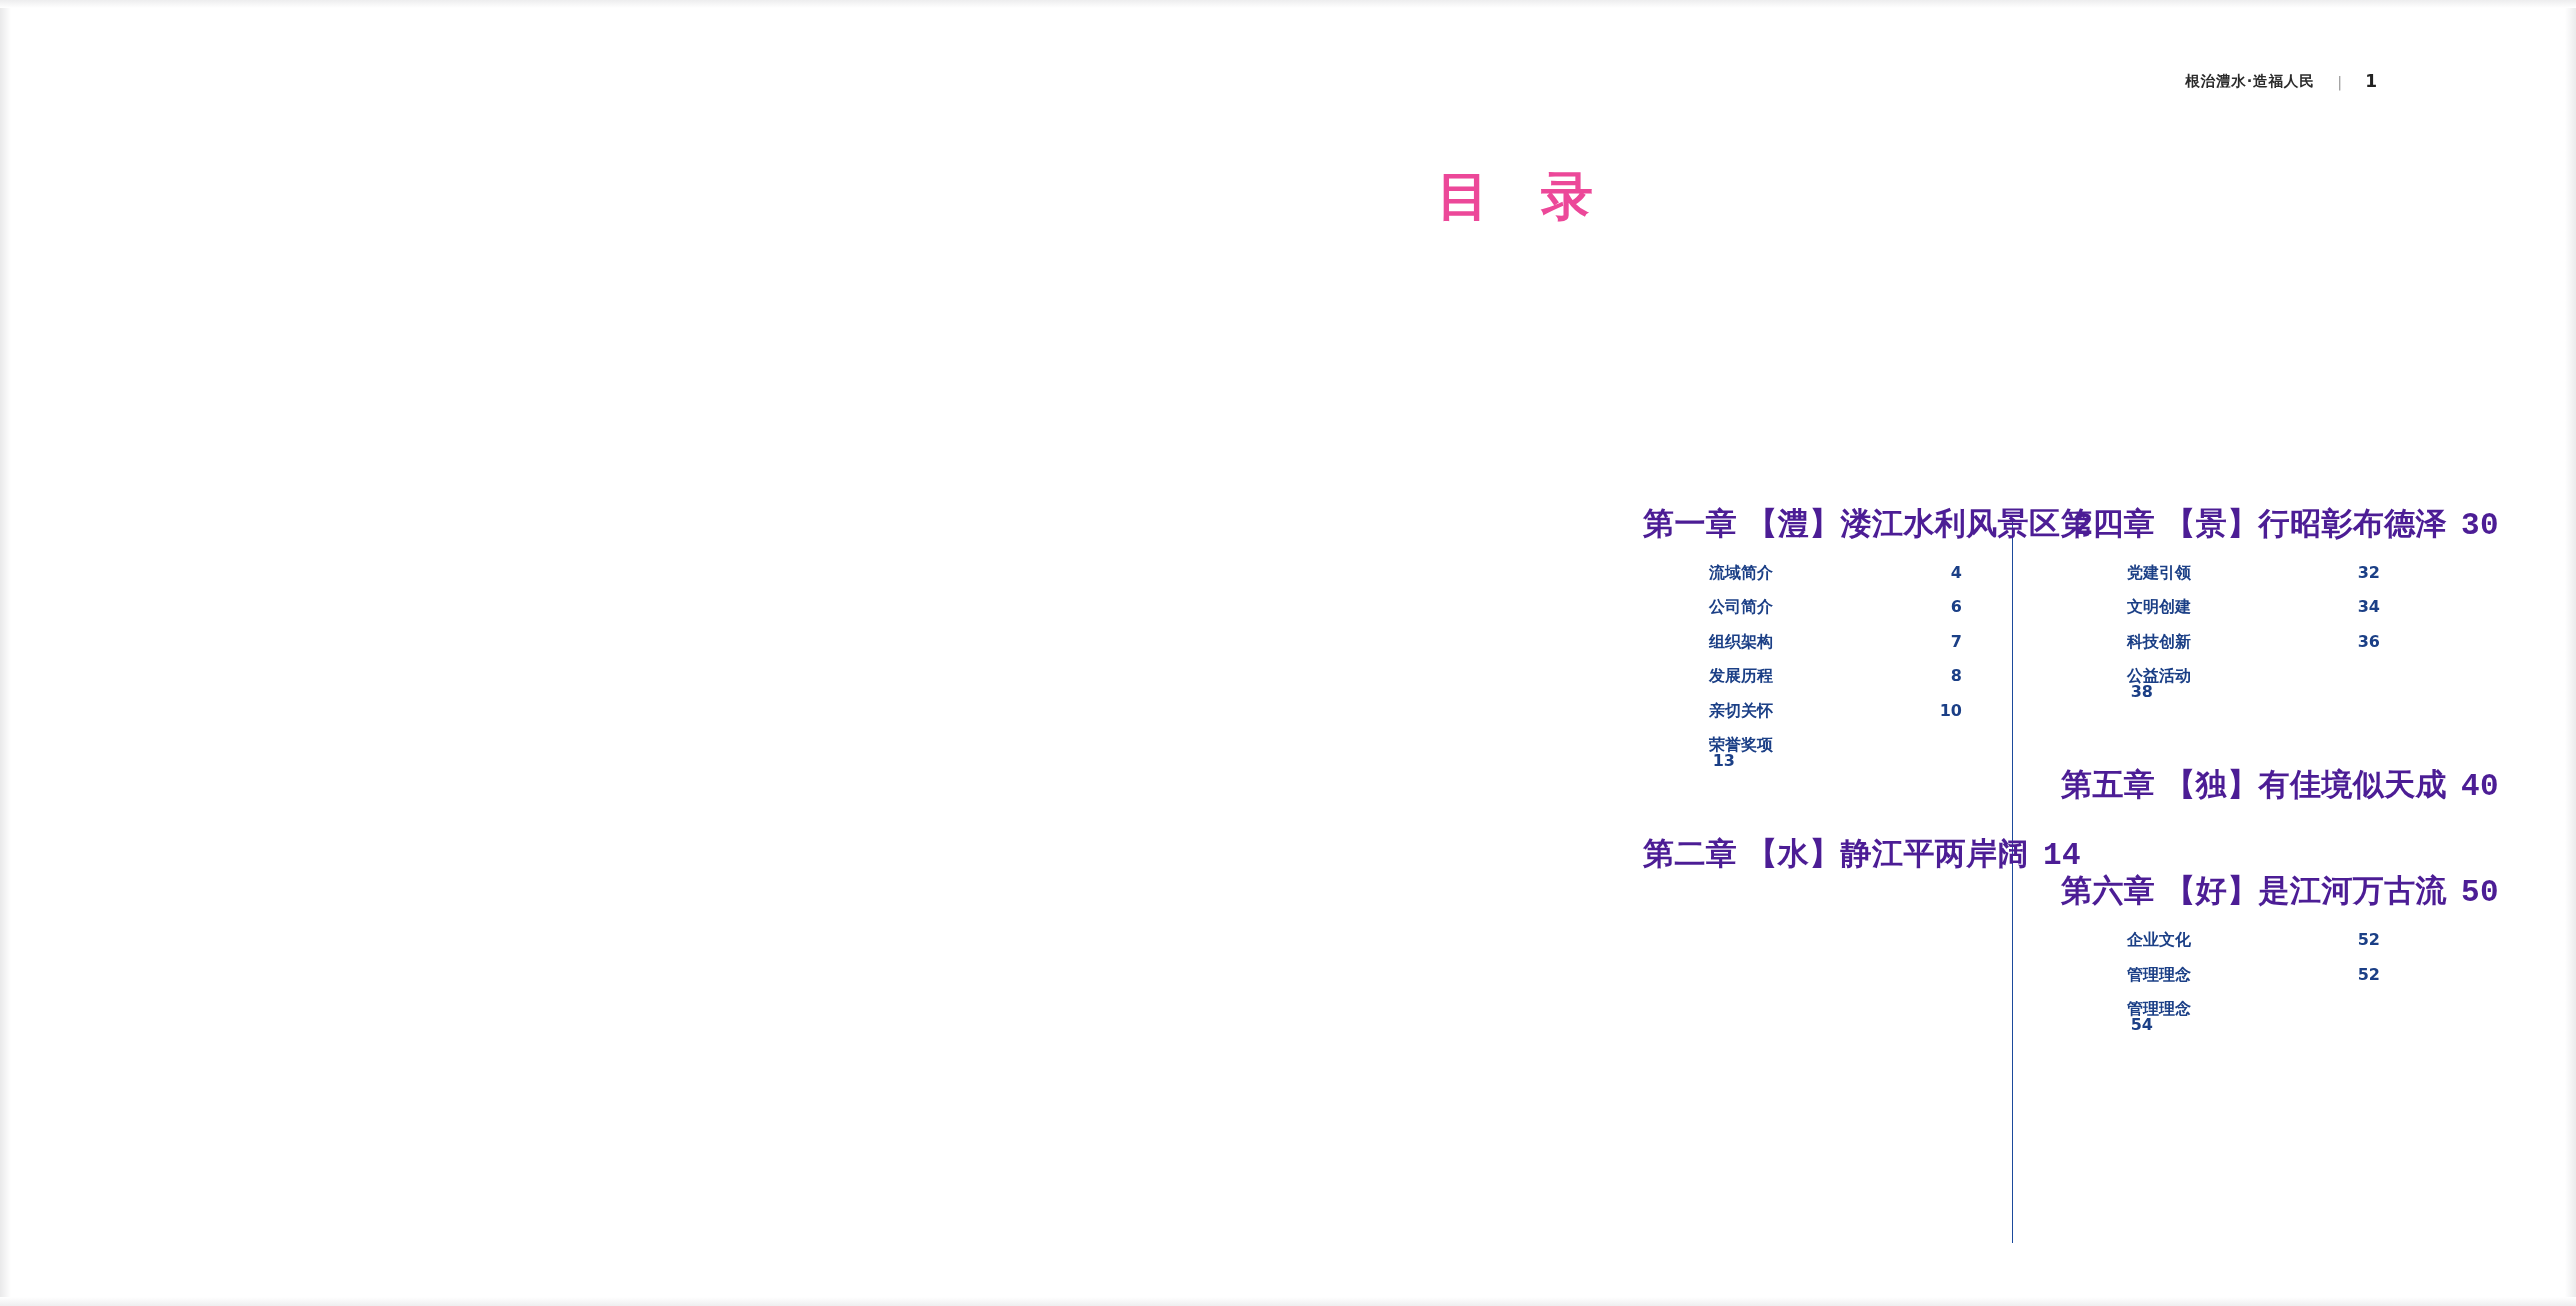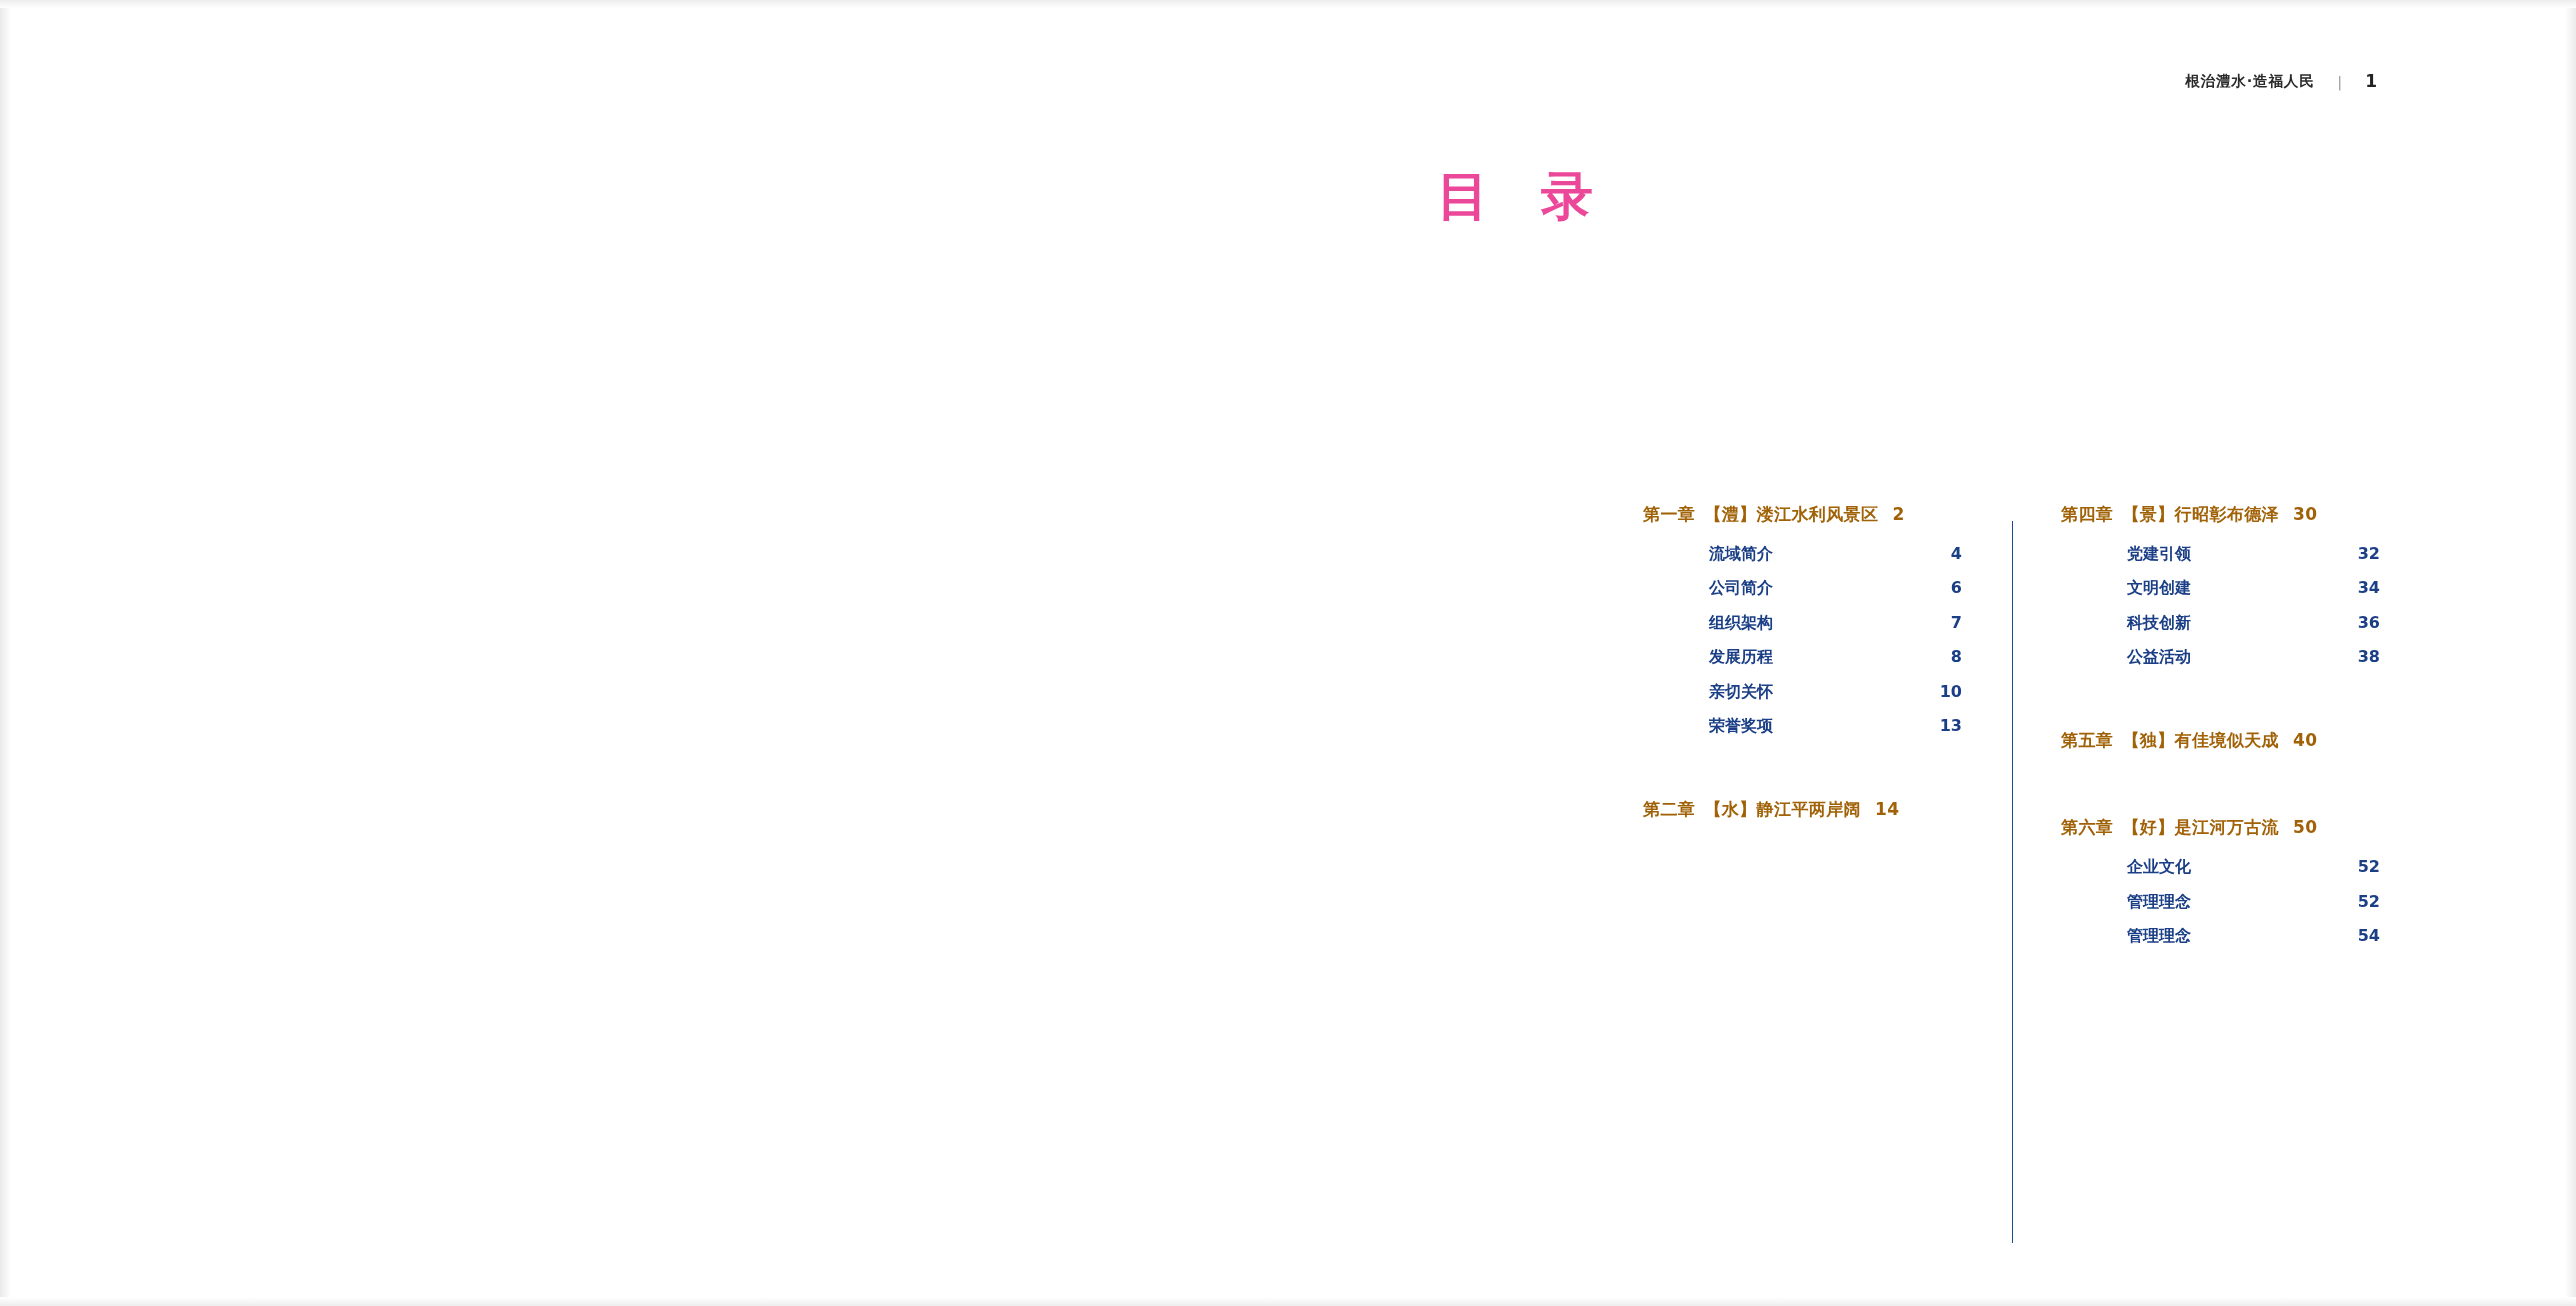--- a/index.html
+++ b/index.html
@@ -115,26 +115,27 @@
 
   .chapter {
     margin-bottom: 0;
   }
   .chapter + .chapter {
     margin-top: 64px;
   }
   .chapter-head {
     display: flex;
     align-items: baseline;
-    font-size: 17px;
+    font-size: 31px;
     font-weight: 700;
-    color: #a16207;
+    color: #4c1d95;
     letter-spacing: 0.4px;
     white-space: nowrap;
     margin-bottom: 20px;
+    font-family: Liberation Mono, monospace;
   }
   .chapter-head .ch-num {
     margin-right: 9.2px;
   }
   .chapter-head .ch-name {
     flex: 0 0 auto;
   }
   .chapter-head .ch-page {
     margin-left: 14px;
     font-weight: 700;
@@ -146,21 +147,21 @@
   .entry {
     display: flex;
     align-items: baseline;
     font-size: 16px;
     color: #1b3f86;
     font-weight: 700;
     line-height: 1;
     margin-bottom: 18.4px;
     width: 253px;
   }
-  .entry:last-child { margin-bottom: 0; }
+  .entry:last-child { margin-bottom: 0; flex-direction: column; }
   .entry .e-label {
     flex: 1 1 auto;
     white-space: nowrap;
   }
   .entry .e-page {
     flex: 0 0 auto;
     text-align: right;
     min-width: 26px;
   }
   

